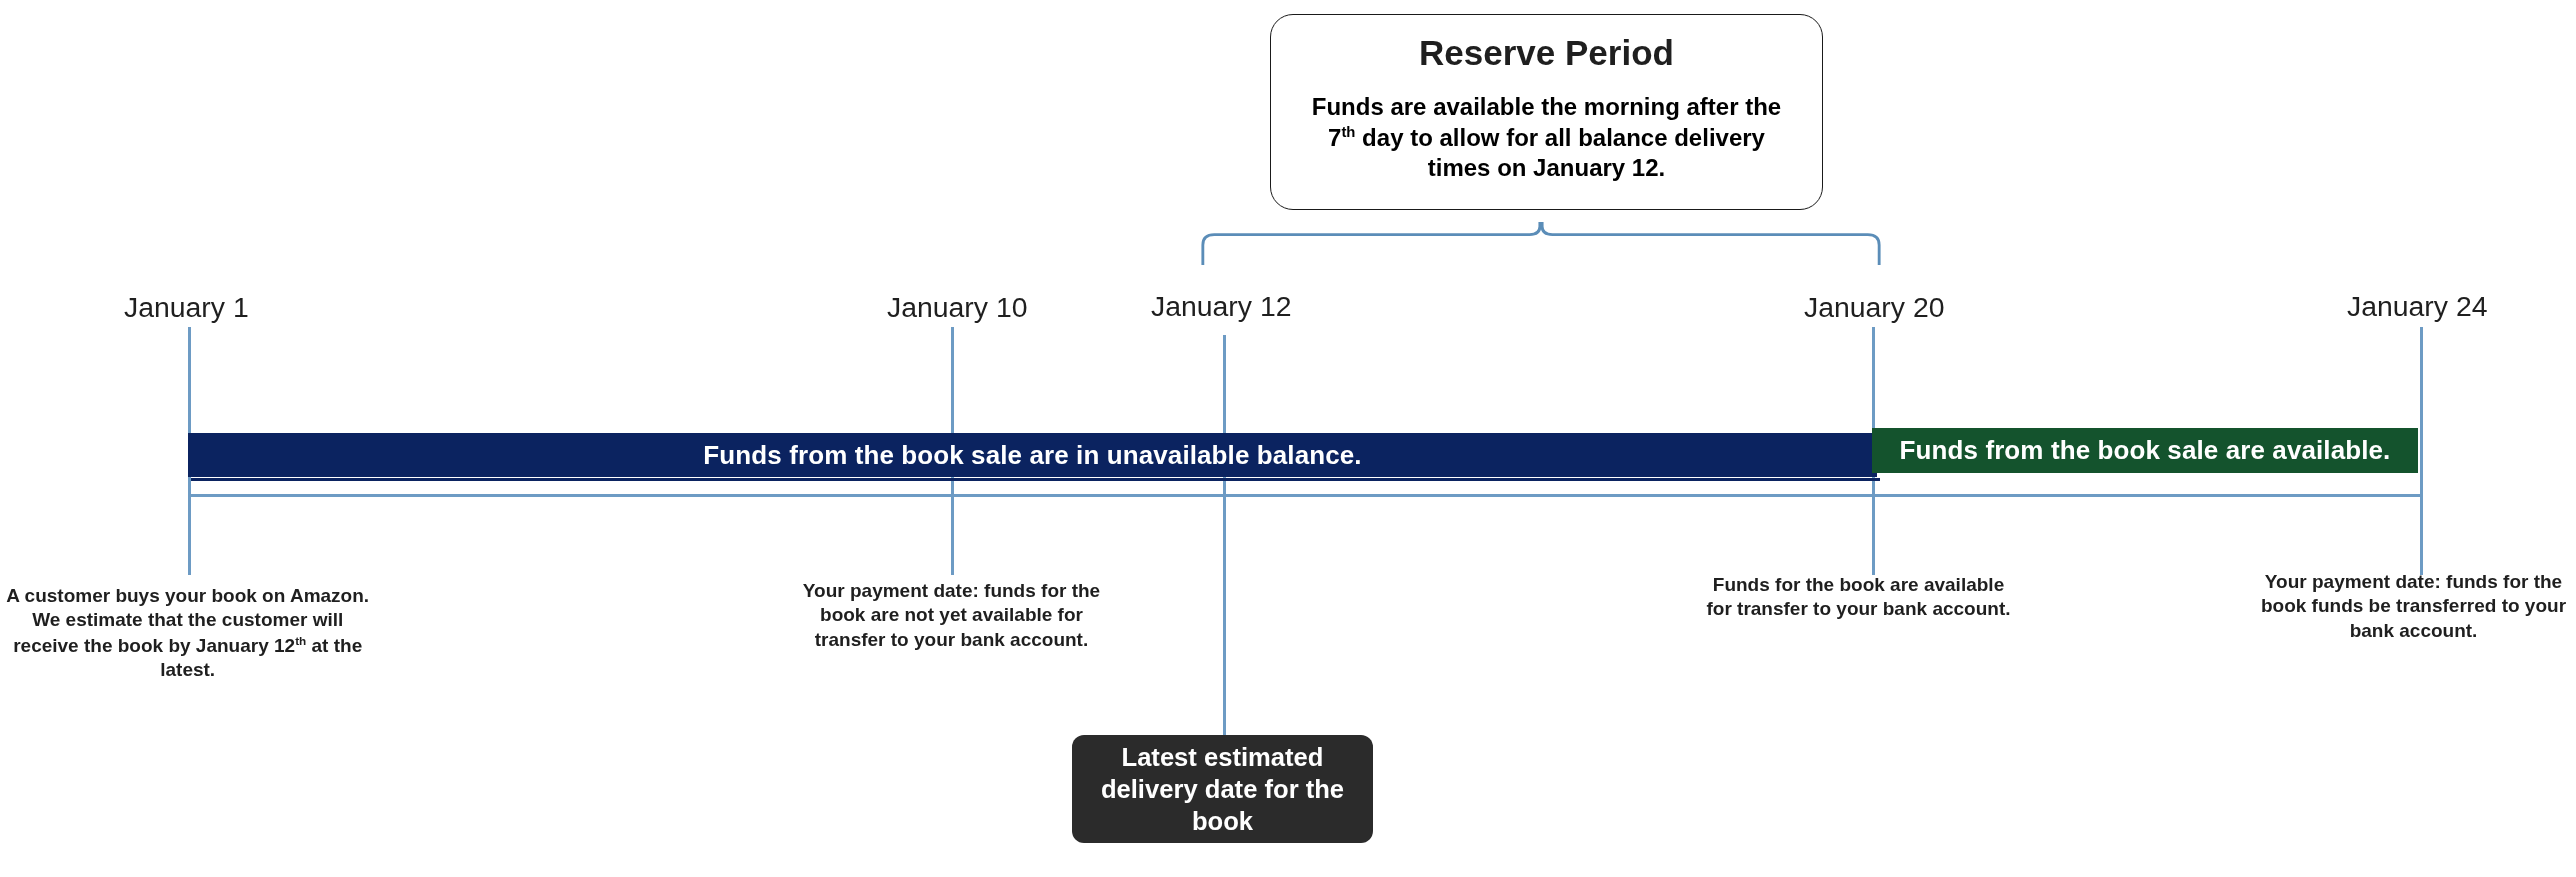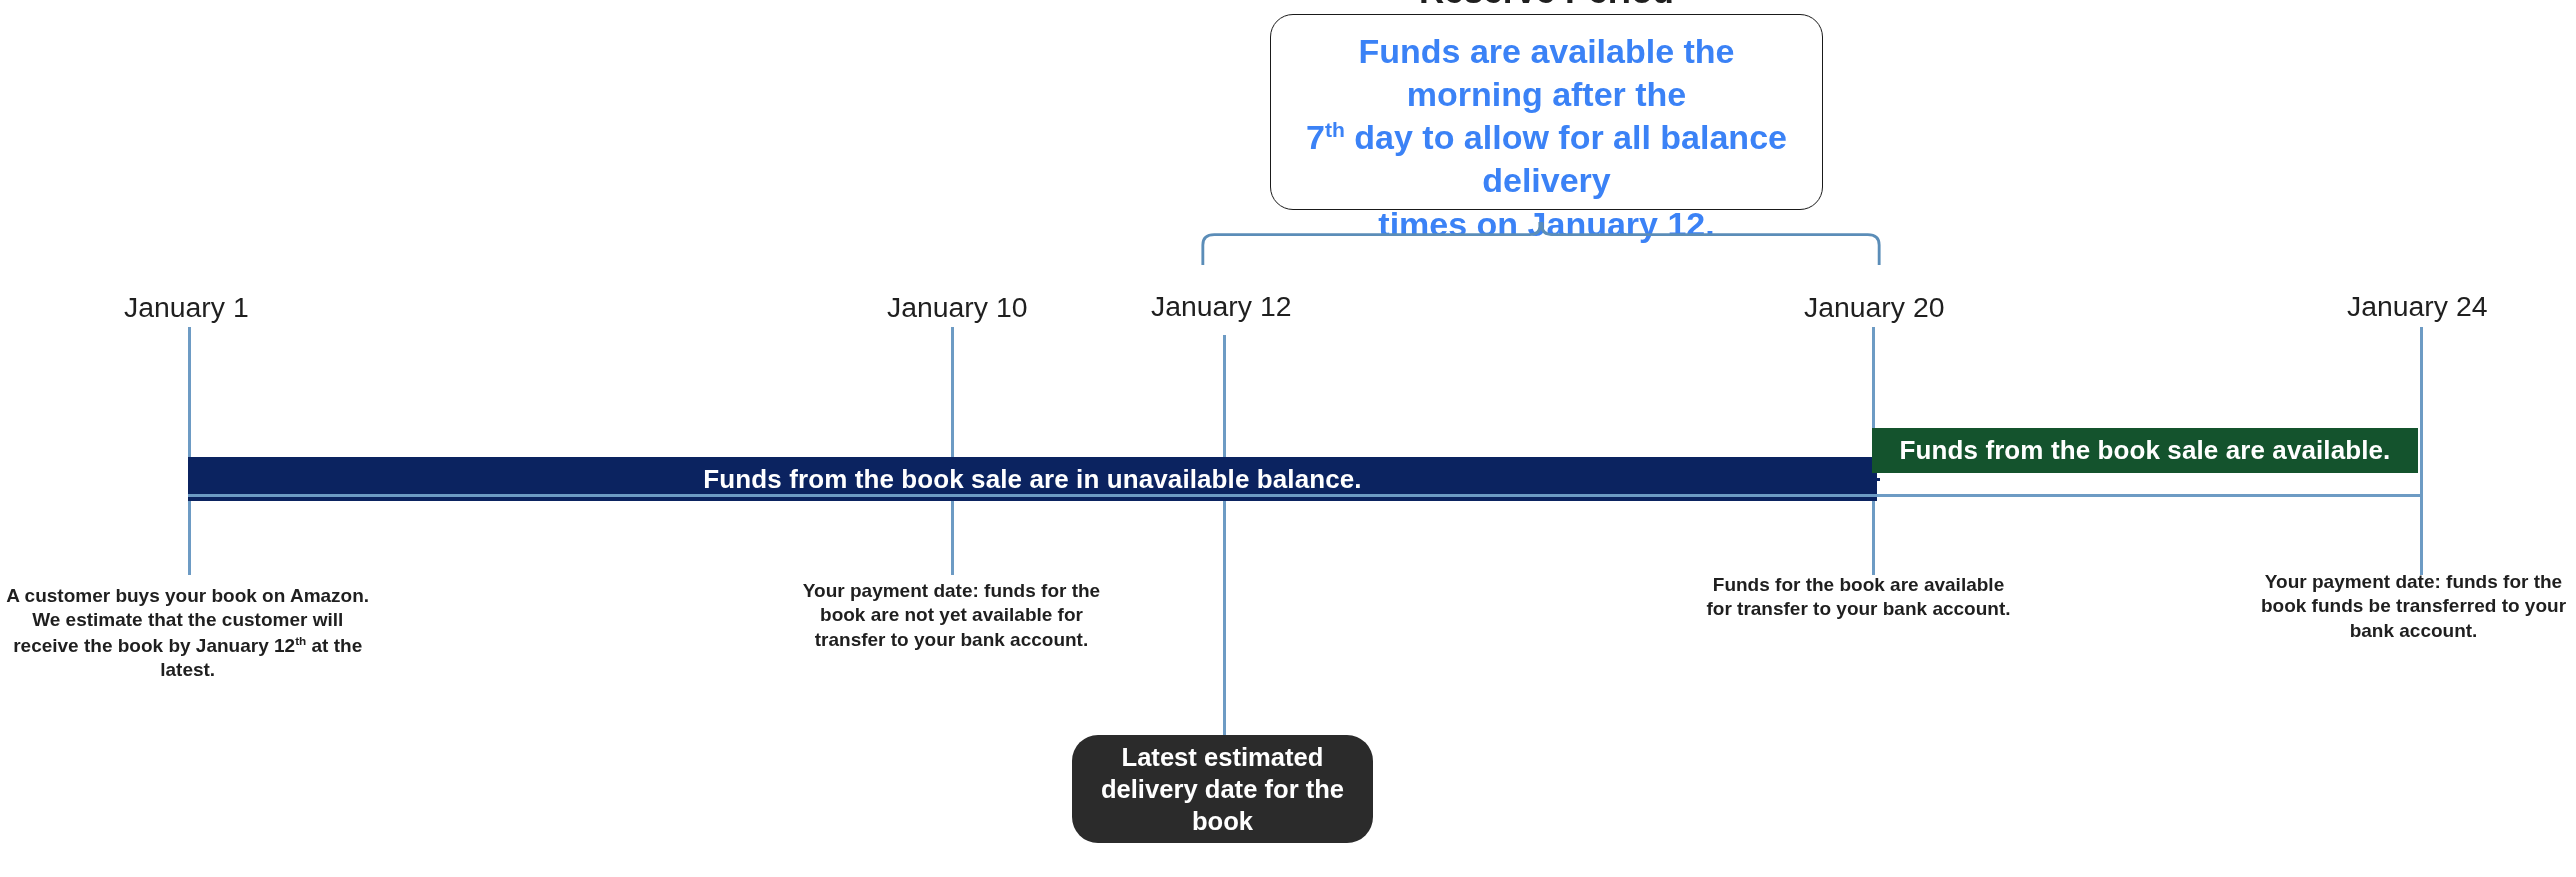--- a/index.html
+++ b/index.html
@@ -31,23 +31,23 @@
   }
   .callout-title {
     font-size: 35px;
     font-weight: bold;
     color: #1f1f1f;
     line-height: 1.12;
     text-align: center;
     margin-bottom: 20px;
   }
   .callout-body {
-    font-size: 34px;
+    font-size: 24px;
     font-weight: bold;
-    color: #3b82f6;
+    color: #000000;
     line-height: 1.27;
     text-align: center;
     max-width: 529px;
   }
   .callout-body sup { font-size: 0.62em; vertical-align: super; }
 
   
   .bracket { position: absolute; left: 1200px; top: 222px; width: 682px; height: 43px; }
 
   
@@ -67,21 +67,21 @@
     width: 2.8px;
     background: #6d9bc4;
   }
 
   
   .bar-navy {
     position: absolute;
     left: 188px; top: 433px;
     width: 1689px; height: 44px;
     background: #0b2360;
-    display: flex; align-items: center; justify-content: center; margin-top: 24px;
+    display: flex; align-items: center; justify-content: center;
   }
   .bar-navy-shadow {
     position: absolute;
     left: 191px; top: 478px;
     width: 1689px; height: 3.4px;
     background: #0b2360;
   }
   .bar-green {
     position: absolute;
     left: 1872px; top: 428px;
@@ -113,21 +113,21 @@
     text-align: center;
   }
   .note sup { font-size: 0.62em; vertical-align: super; }
 
   
   .darkbox {
     position: absolute;
     left: 1072px; top: 735px;
     width: 301px; height: 108px;
     background: #2b2b2b;
-    border-radius: 26px;
+    border-radius: 12px;
     display: flex; align-items: center; justify-content: center;
     padding: 0 15px;
   }
   .darkbox-text {
     font-size: 25.6px;
     font-weight: bold;
     color: #ffffff;
     text-align: center;
     line-height: 1.26;
   }

